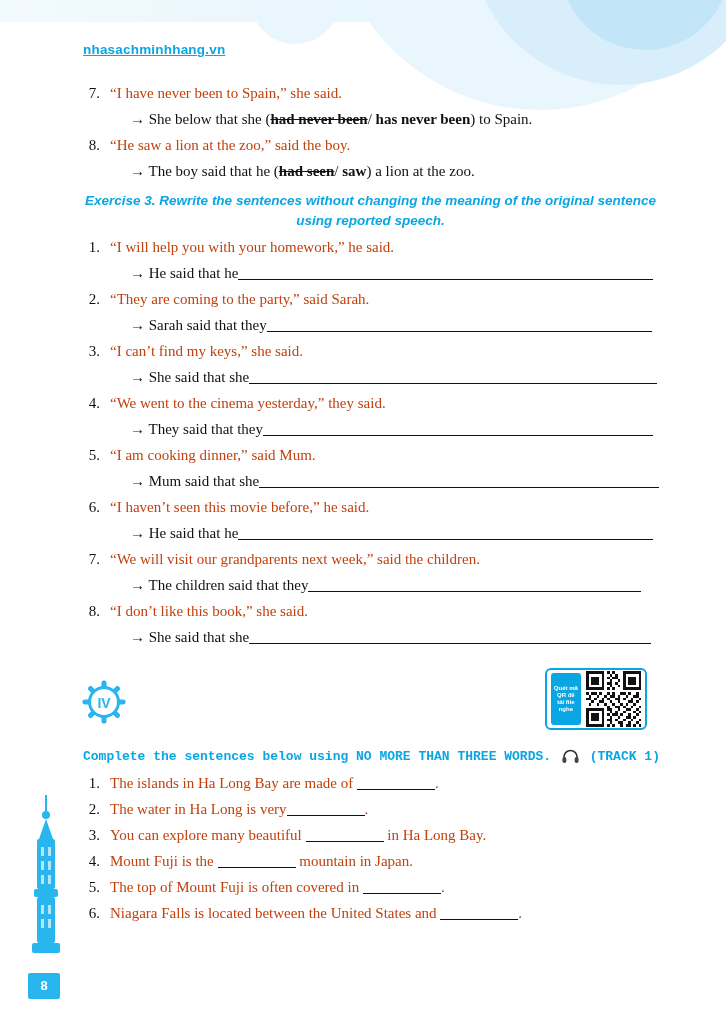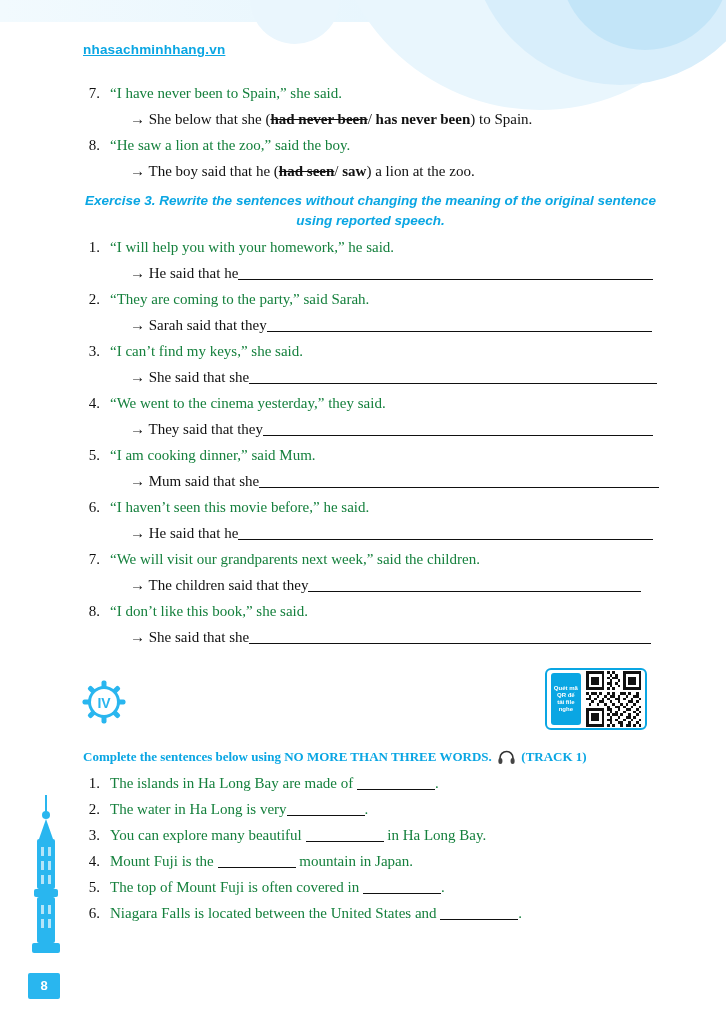--- a/index.html
+++ b/index.html
@@ -49,21 +49,21 @@
 
   
   .content { position:absolute; left:0; top:0; width:726px; }
 
   .q-row { position:relative; margin:0; }
   .q-num {
     position:absolute; left:78px; width:22px; text-align:right;
     font-size:15px; color:#111;
   }
   .q-text {
-    position:absolute; left:110px; font-size:15px; color:#15803d;
+    position:absolute; left:110px; font-size:15px; color:#c2410c;
     white-space:nowrap;
   }
   .a-text {
     position:absolute; left:130px; font-size:15px; color:#111;
     white-space:nowrap;
   }
   .bold { font-weight:bold; }
   .strike { text-decoration: line-through; }
 
   .blankline {
@@ -108,21 +108,21 @@
     font-family:"Liberation Sans", sans-serif; font-weight:bold;
     font-size:6px; line-height:7px; text-align:center;
     display:flex; align-items:center; justify-content:center;
     border-radius:3px; padding:2px;
   }
   .qr-img { width:56px; height:56px; margin-left:5px; }
 
   
   .listen-ins {
     position:absolute; left:83px; top:749px; width:600px;
-    font-family:Liberation Serif, serif; font-weight:bold;
+    font-family:Liberation Mono, monospace; font-weight:bold;
     font-size:13px; color:#0aa6e3; white-space:nowrap;
   }
   .headphone { display:inline-block; vertical-align:-3px; margin:0 3px; }
   .track { color:#0aa6e3; }
 
   
   .footer { position:absolute; left:0; bottom:0; width:726px; height:62px; }
   .footer-bar {
     position:absolute; left:28px; bottom:18px; width:32px; height:26px;
     background:#29b6ef; color:#fff; font-family:"Liberation Sans", sans-serif;

